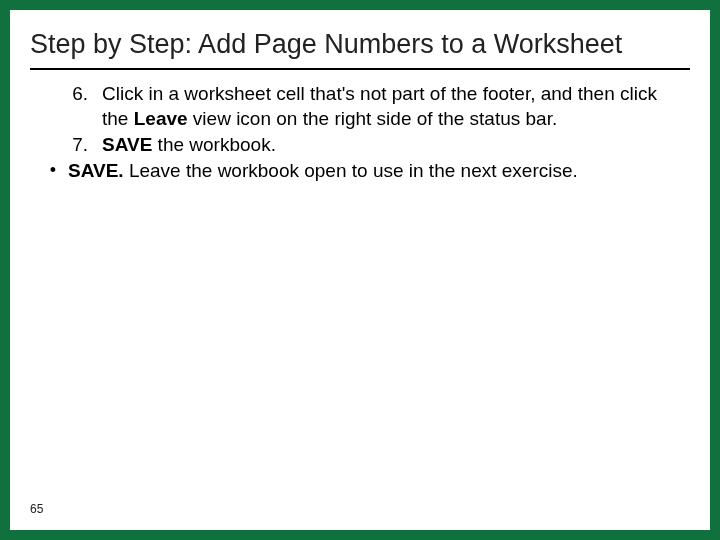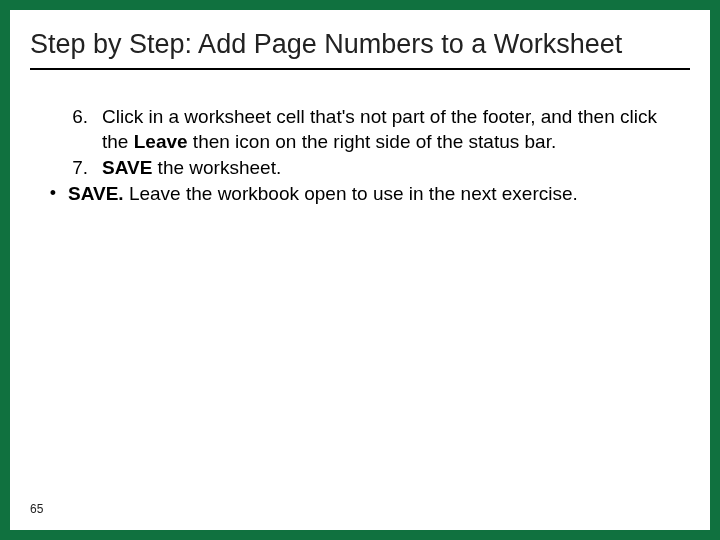--- a/index.html
+++ b/index.html
@@ -20,21 +20,21 @@
     padding: 18px 20px 14px 20px;
     display: flex;
     flex-direction: column;
   }
   .title {
     font-size: 27px;
     color: #222;
     line-height: 1.2;
     padding-bottom: 8px;
     border-bottom: 2.5px solid #000;
-    margin-bottom: 35px;
+    margin-bottom: 12px;
   }
   .content {
     flex: 1;
     font-size: 19px;
     color: #000;
     line-height: 1.28;
   }
   .ol-row {
     display: flex;
     margin-bottom: 2px;
@@ -79,28 +79,28 @@
 <div class="slide">
   <div class="inner">
 
     <div class="title">Step by Step: Add Page Numbers to a Worksheet</div>
 
     <div class="content">
 
       <div class="ol-row">
         <div class="num">6.</div>
         <div class="txt">
-          <span>Click in a worksheet cell that's not part of the footer, and then click the </span><b>Leave</b><span> then icon on the right side of the status bar.</span>
+          <span>Click in a worksheet cell that's not part of the footer, and then click the </span><b>Leave</b><span> view icon on the right side of the status bar.</span>
         </div>
       </div>
 
       <div class="ol-row">
         <div class="num">7.</div>
         <div class="txt">
-          <span> </span><b>SAVE</b><span> the worksheet.</span>
+          <span> </span><b>SAVE</b><span> the workbook.</span>
         </div>
       </div>
 
       <div class="bullet-row">
         <div class="bul">•</div>
         <div class="txt">
           <b>SAVE.</b><span> Leave the workbook open to use in the next exercise.</span>
         </div>
       </div>
 

